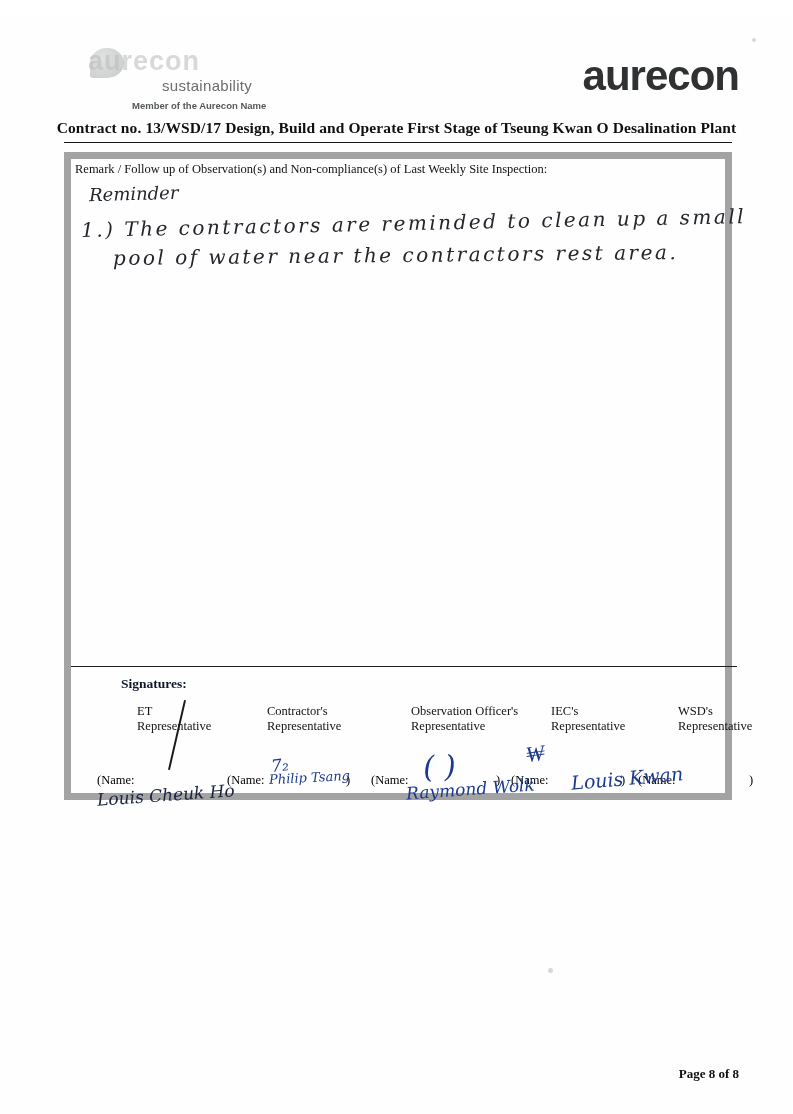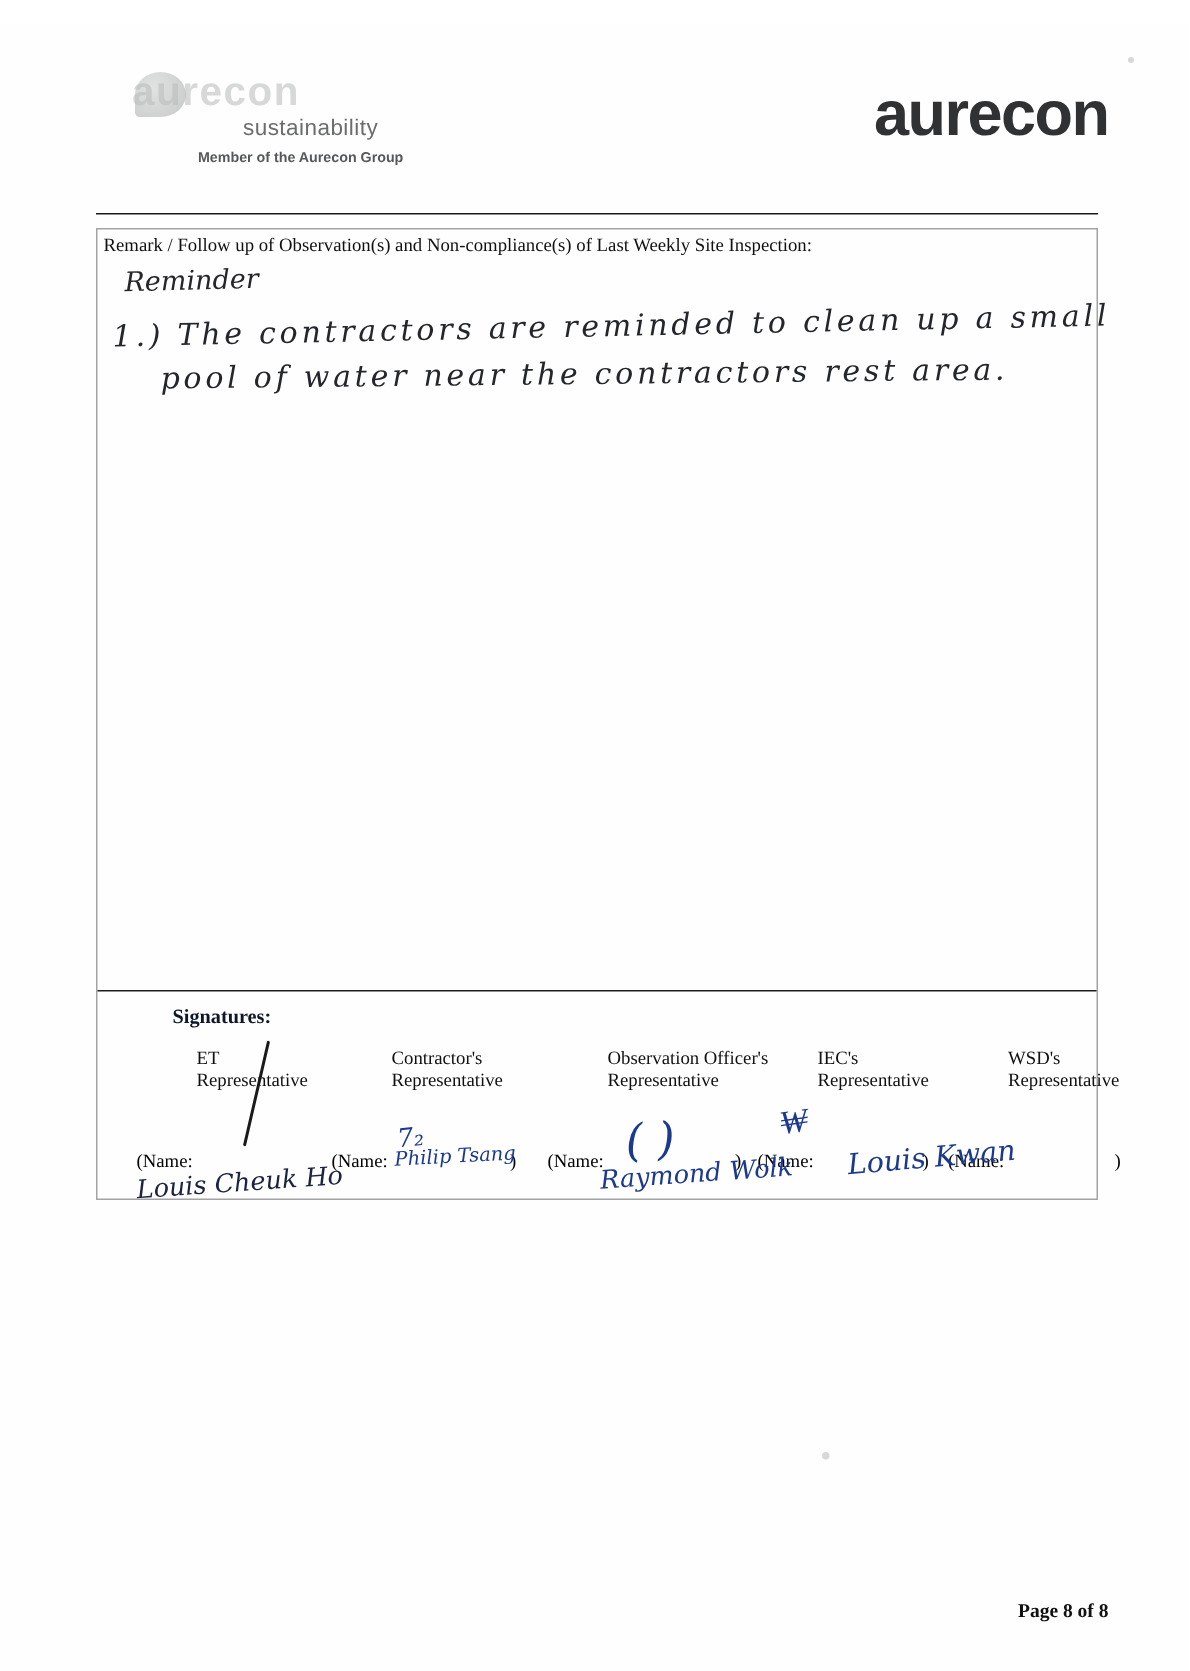--- a/index.html
+++ b/index.html
@@ -104,21 +104,21 @@
     background: #1a1a1a;
   }
 
   
   .main-box {
     position: absolute;
     left: 64px;
     top: 136px;
     width: 668px;
     height: 648px;
-    border: 1px solid #a3a3a3;
+    border: 7px solid #a3a3a3;
     box-sizing: border-box;
   }
   .remark-header {
     position: absolute;
     left: 4px;
     top: 3px;
     font-size: 12.5px;
     color: #111;
   }
   .remark-divider {
@@ -279,25 +279,26 @@
 </style>
 </head>
 <body>
 
 <div class="page">
 
   <div class="logo-left">
     <div class="leaf"></div>
     <div class="faded-mark">aurecon</div>
     <div class="sustainability">sustainability</div>
-    <div class="member">Member of the Aurecon Group</div>
+    <div class="member">Member of the Aurecon Name</div>
   </div>
 
   <div class="logo-right">aurecon</div>
 
+  <div class="contract-title">Contract no.  13/WSD/17 Design, Build and Operate First Stage of Tseung Kwan O Desalination Plant</div>
   <div class="title-rule"></div>
 
   <div class="main-box">
     <div class="remark-header">Remark / Follow up of Observation(s) and Non-compliance(s) of Last Weekly Site Inspection:</div>
 
     <div class="hand hw-reminder">Reminder</div>
     <div class="hand hw-line1">1.) The contractors are reminded to clean up a small</div>
     <div class="hand hw-line2">pool of water near the contractors rest area.</div>
 
     <div class="remark-divider"></div>

